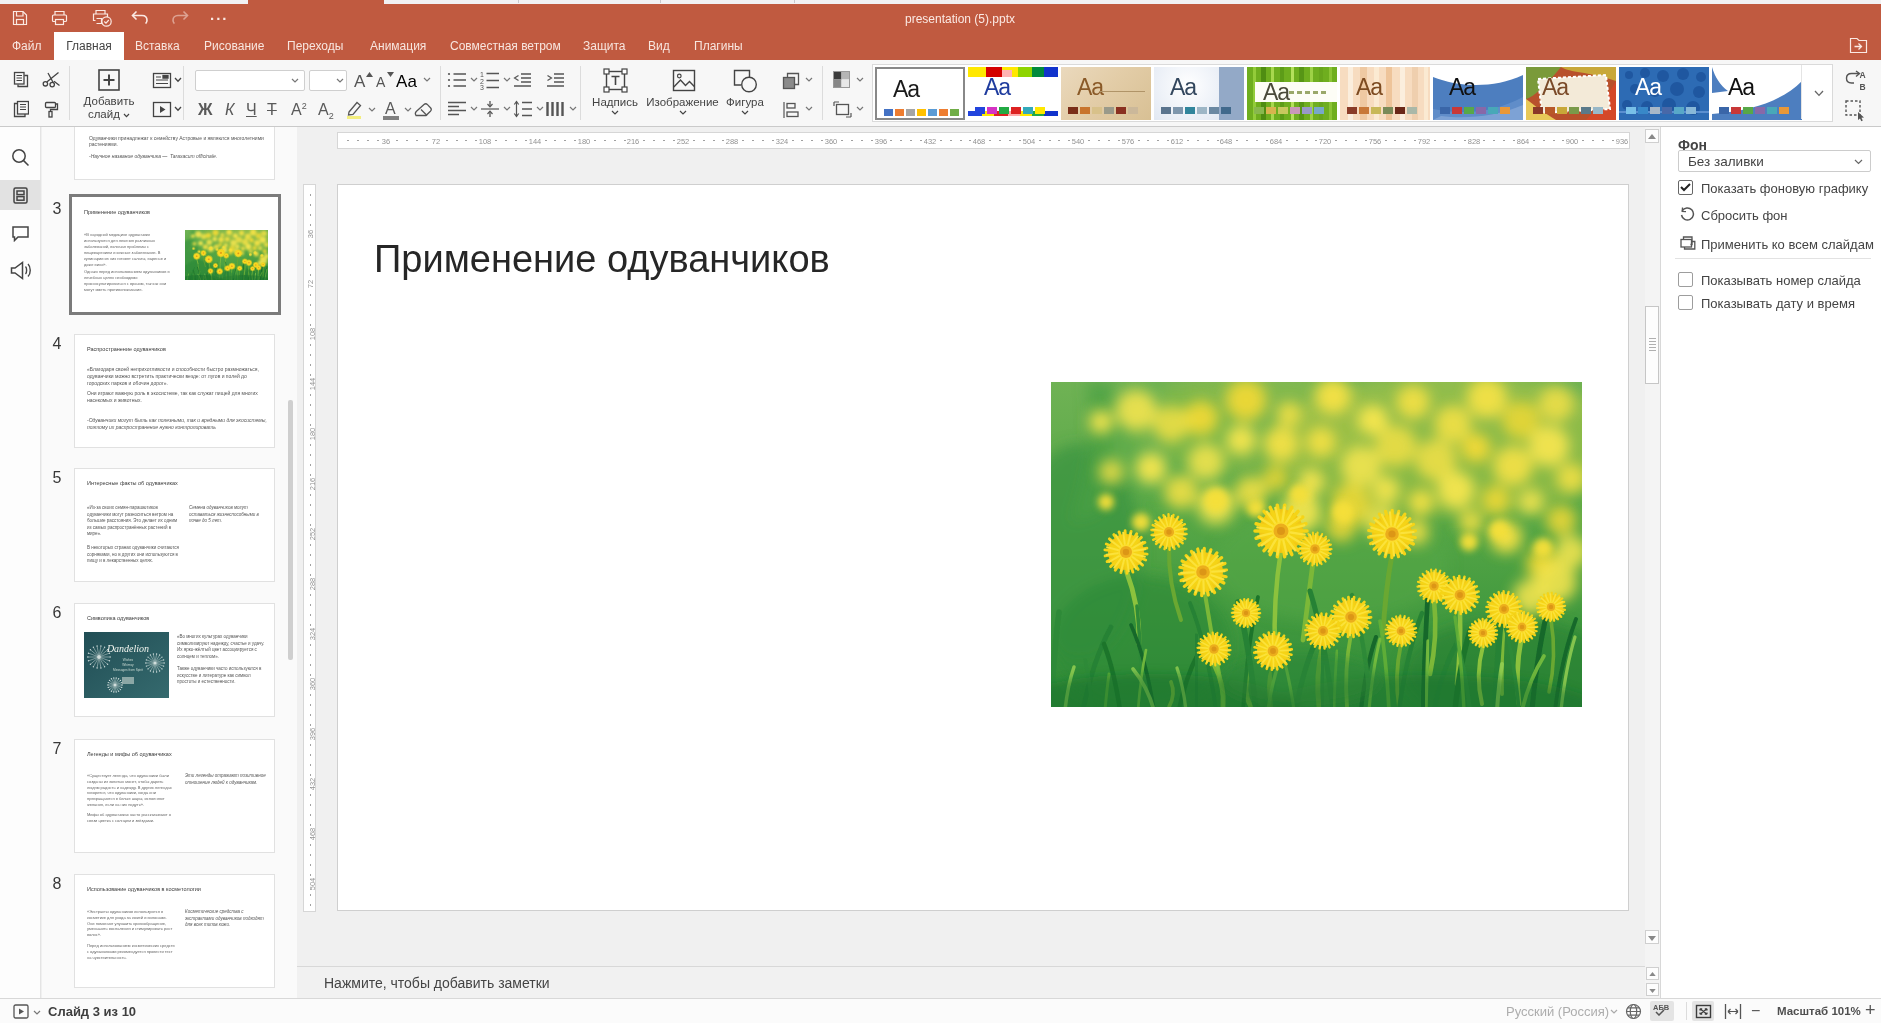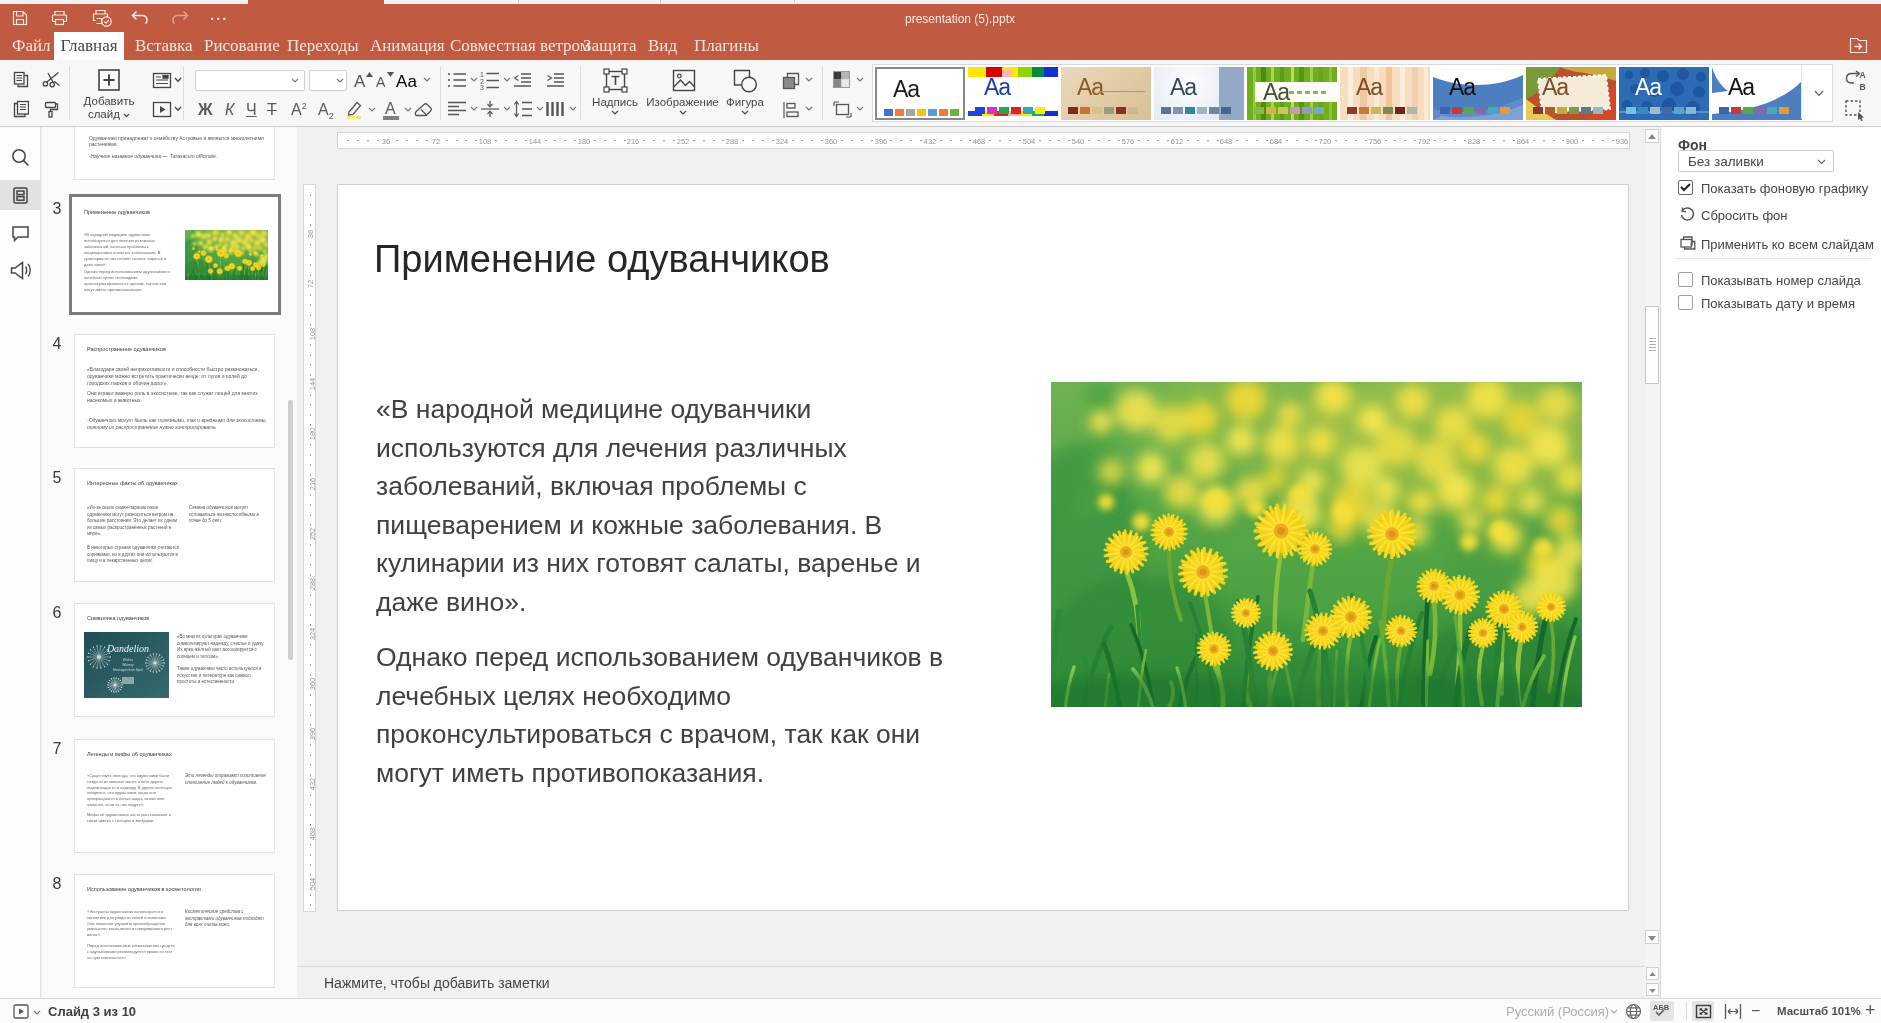--- a/index.html
+++ b/index.html
@@ -7,21 +7,21 @@
   body { position:relative; background:#f0f0f0; }
   .abs { position:absolute; }
   svg { display:block; }
   
   #tabstrip { left:0; top:0; width:1881px; height:4px; background:#f1f1f3; }
   #tabstrip .tab { position:absolute; left:248px; top:0; width:136px; height:4px; background:#c05a40; }
   #tabstrip .sep { position:absolute; top:0; width:1px; height:3px; background:#c8c8cc; }
   #titlebar { left:0; top:4px; width:1881px; height:28px; background:#c05a40; }
   #titlebar .doc { position:absolute; left:39px; right:0; top:8px; text-align:center; color:#fbe9e3; font-size:12px; }
   #menubar { left:0; top:32px; width:1881px; height:28px; background:#c05a40; }
-  .mtab { position:absolute; top:0; height:28px; line-height:28px; color:#f8e6df; font-size:17px;font-family:Liberation Serif, serif; }
+  .mtab { position:absolute; top:0; height:28px; line-height:28px; color:#f8e6df; font-size:12px; }
   .mtab.active { background:#fff; color:#444; text-align:center; }
   
   #toolbar { left:0; top:60px; width:1881px; height:67px; background:#f7f7f7; border-bottom:1px solid #cacaca; }
   .tsep { position:absolute; top:6px; width:1px; height:54px; background:#dcdcdc; }
   .tbtxt { position:absolute; color:#444; font-size:11.5px; text-align:center; }
   .glyph { position:absolute; color:#5a5a5a; font-size:16px; }
   .combo { position:absolute; background:#fff; border:1px solid #cfcfcf; border-radius:2px; }
   .th { position:absolute; top:2px; width:90px; height:53px; overflow:hidden; }
   .aa { position:absolute; left:7px; top:7px; font-size:23px; letter-spacing:-1px;margin-left:9px; }
   .sq { position:absolute; top:40px; width:10px; height:7px; }
@@ -1950,22 +1950,20 @@
       <i class="rdot" style="left:5.5px;top:639px"></i>
       <i class="rdot" style="left:5.5px;top:659px"></i>
       <i class="rdot" style="left:5.5px;top:669px"></i>
       <i class="rdot" style="left:5.5px;top:679px"></i>
       <i class="rdot" style="left:5.5px;top:689px"></i>
       <i class="rdot" style="left:5.5px;top:709px"></i>
       <i class="rdot" style="left:5.5px;top:719px"></i>
     </div>
     <div id="slide">
       <div style="position:absolute;left:36px;top:53px;font-size:38px;color:#262626">Применение одуванчиков</div>
-      <div style="position:absolute;left:38px;top:205px;font-size:26.5px;line-height:38.5px;color:#404040">«В народной медицине одуванчики<br>используются для лечения различных<br>заболеваний, включая проблемы с<br>пищеварением и кожные заболевания. В<br>кулинарии из них готовят салаты, варенье и<br>даже вино».</div>
-      <div style="position:absolute;left:38px;top:453px;font-size:26.5px;line-height:38.5px;color:#404040">Однако перед использованием одуванчиков в<br>лечебных целях необходимо<br>проконсультироваться с врачом, так как они<br>могут иметь противопоказания.</div>
       <div style="position:absolute;left:713px;top:197px;width:531px;height:325px" id="photo">
         <svg width="531" height="325" viewBox="0 0 531 325">
           <defs>
             <linearGradient id="pg" x1="0" y1="0" x2="0" y2="1">
               <stop offset="0" stop-color="#6fb254"></stop>
               <stop offset="0.4" stop-color="#58a847"></stop>
               <stop offset="0.75" stop-color="#40983e"></stop>
               <stop offset="1" stop-color="#2e8937"></stop>
             </linearGradient>
             <filter id="b1" x="-80%" y="-80%" width="260%" height="260%">
@@ -2995,21 +2993,21 @@
     <div style="position:absolute;left:0;top:179px;width:14px;height:78px;background:#fdfdfd;border:1px solid #c6c6c6">
       <div style="position:absolute;left:3px;top:31px;width:7px;height:1px;background:#b0b0b0"></div>
       <div style="position:absolute;left:3px;top:34px;width:7px;height:1px;background:#b0b0b0"></div>
       <div style="position:absolute;left:3px;top:37px;width:7px;height:1px;background:#b0b0b0"></div>
       <div style="position:absolute;left:3px;top:40px;width:7px;height:1px;background:#b0b0b0"></div>
       <div style="position:absolute;left:3px;top:43px;width:7px;height:1px;background:#b0b0b0"></div>
     </div>
   </div>
   <div id="rightbar" class="abs">
     <div class="rp-label" style="left:17px;top:10px;font-weight:bold;font-size:14px">Фон</div>
-    <div style="position:absolute;left:17px;top:23px;width:156px;height:22px;background:#fff;border:1px solid #ccc;border-radius:2px">
+    <div style="position:absolute;left:17px;top:23px;width:193px;height:22px;background:#fff;border:1px solid #ccc;border-radius:2px">
       <div style="position:absolute;left:9px;top:3px;font-size:13.5px;color:#444">Без заливки</div>
       <svg style="position:absolute;right:7px;top:8px" width="9" height="6" viewBox="0 0 9 6">
         <path d="M1 1 L4.5 4.5 L8 1" fill="none" stroke="#666" stroke-width="1.2"></path>
       </svg>
     </div>
     <div class="cb" style="left:17px;top:53px;border-color:#666">
       <svg width="11" height="9" viewBox="0 0 11 9" style="margin:2px 1px">
         <path d="M1 4 L4 7 L10 1" fill="none" stroke="#222" stroke-width="2"></path>
       </svg>
     </div>

